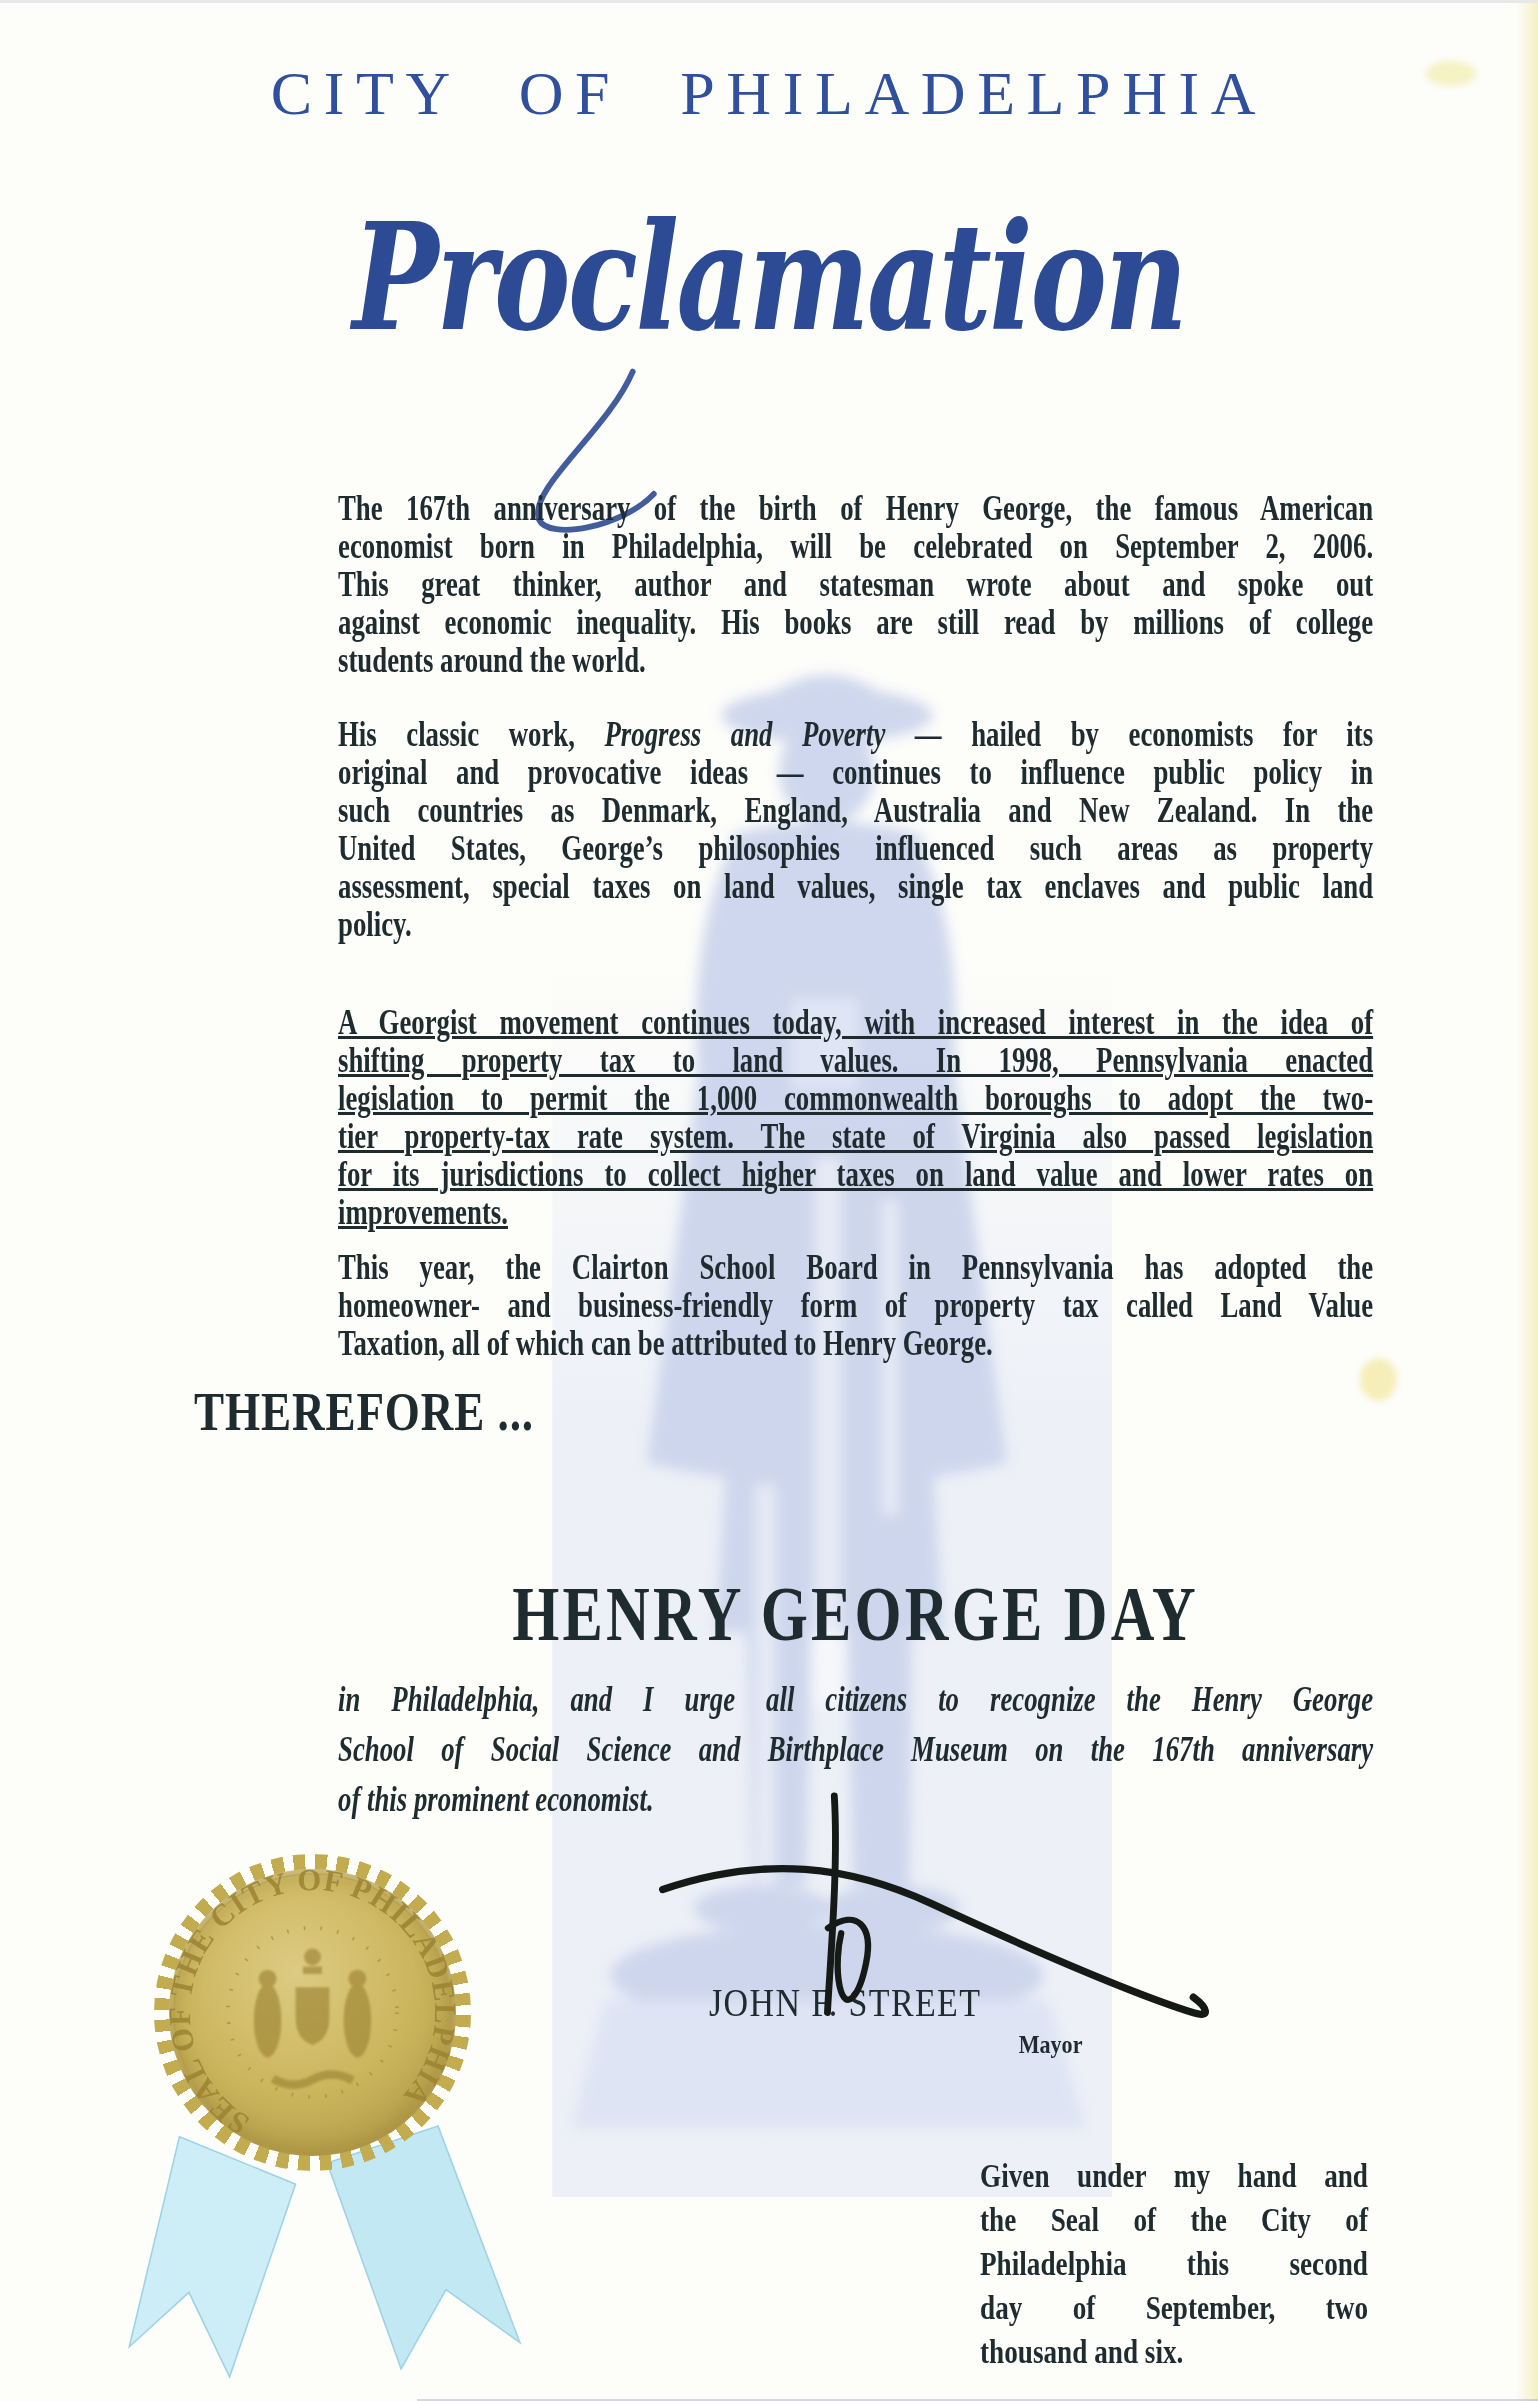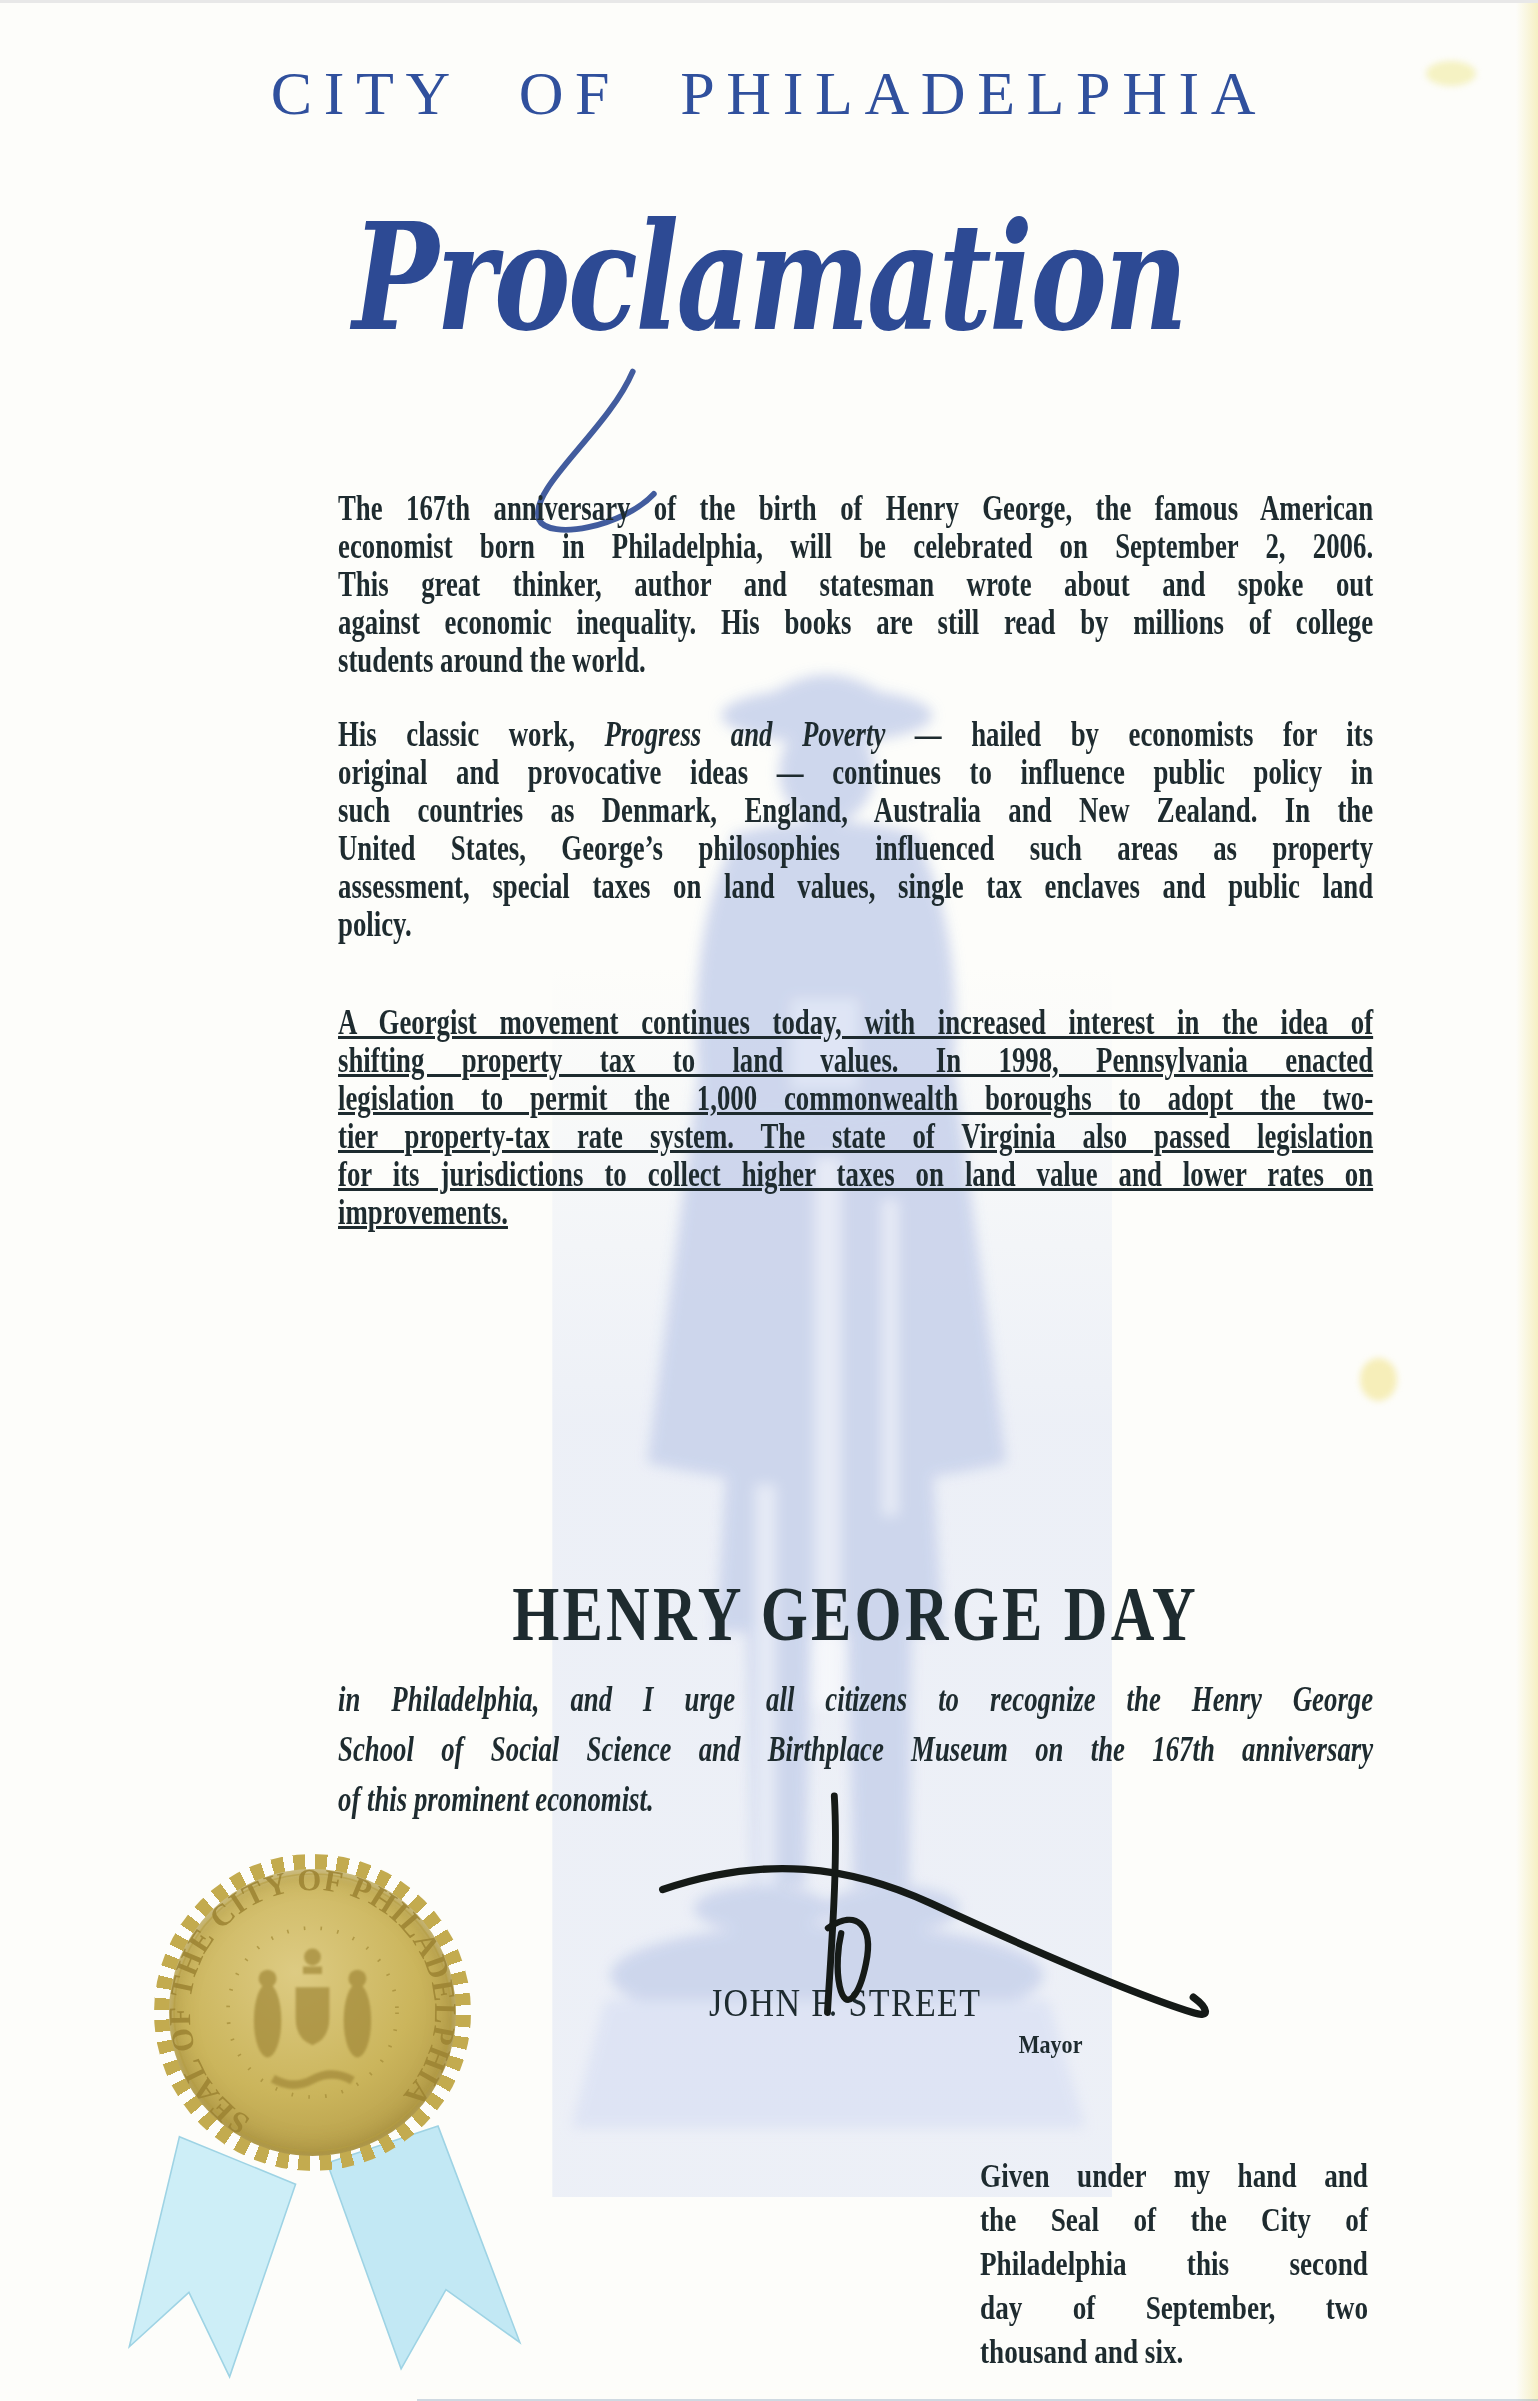--- a/index.html
+++ b/index.html
@@ -149,21 +149,31 @@
     <div class="cond para">
       <div class="jline">A Georgist movement continues today, with increased interest in the idea of</div>
       <div class="jline">shifting property tax to land values. In 1998, Pennsylvania enacted</div>
       <div class="jline">legislation to permit the 1,000 commonwealth boroughs to adopt the two-</div>
       <div class="jline">tier property-tax rate system. The state of Virginia also passed legislation</div>
       <div class="jline">for its jurisdictions to collect higher taxes on land value and lower rates on</div>
       <div class="jline last">improvements.</div>
     </div>
   </div>
 
-
+  <div class="layer-txt col p4">
+    <div class="cond para">
+      <div class="jline">This year, the Clairton School Board in Pennsylvania has adopted the</div>
+      <div class="jline">homeowner- and business-friendly form of property tax called Land Value</div>
+      <div class="jline last">Taxation, all of which can be attributed to Henry George.</div>
+    </div>
+  </div>
+
+  <div class="layer-txt therefore">
+    <span class="inner">THEREFORE ...</span>
+  </div>
 
 
   <div class="layer-txt col day-title">
     <div class="cond">HENRY GEORGE DAY</div>
   </div>
 
   <div class="layer-txt col urge">
     <div class="cond para">
       <div class="jline">in Philadelphia, and I urge all citizens to recognize the Henry George</div>
       <div class="jline">School of Social Science and Birthplace Museum on the 167th anniversary</div>

